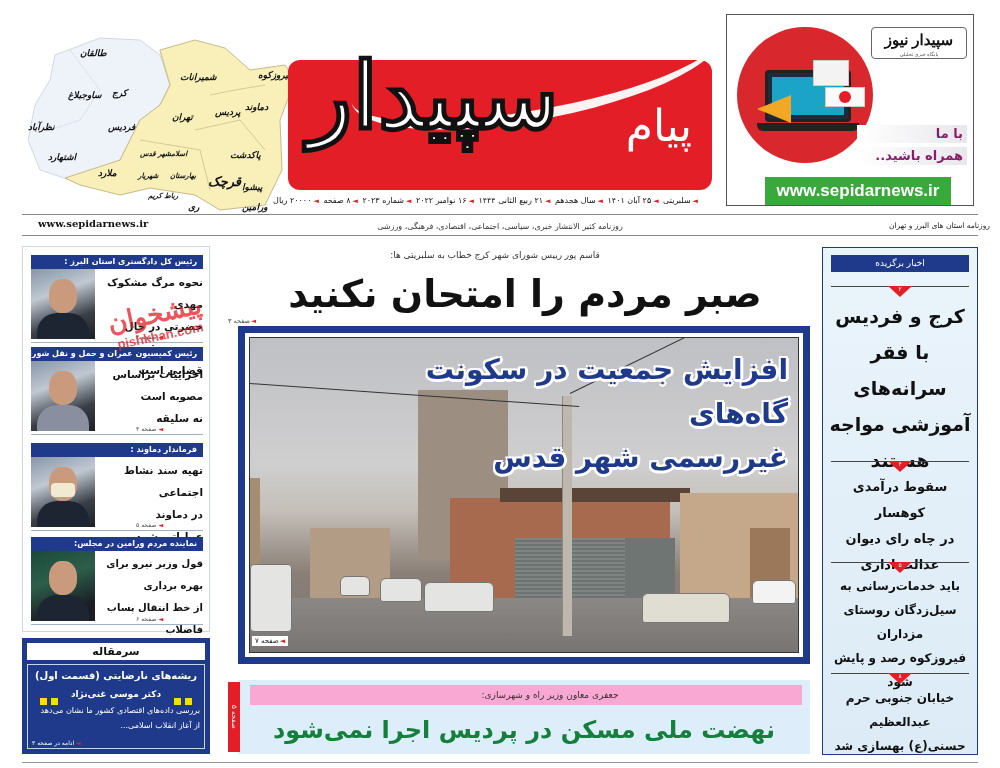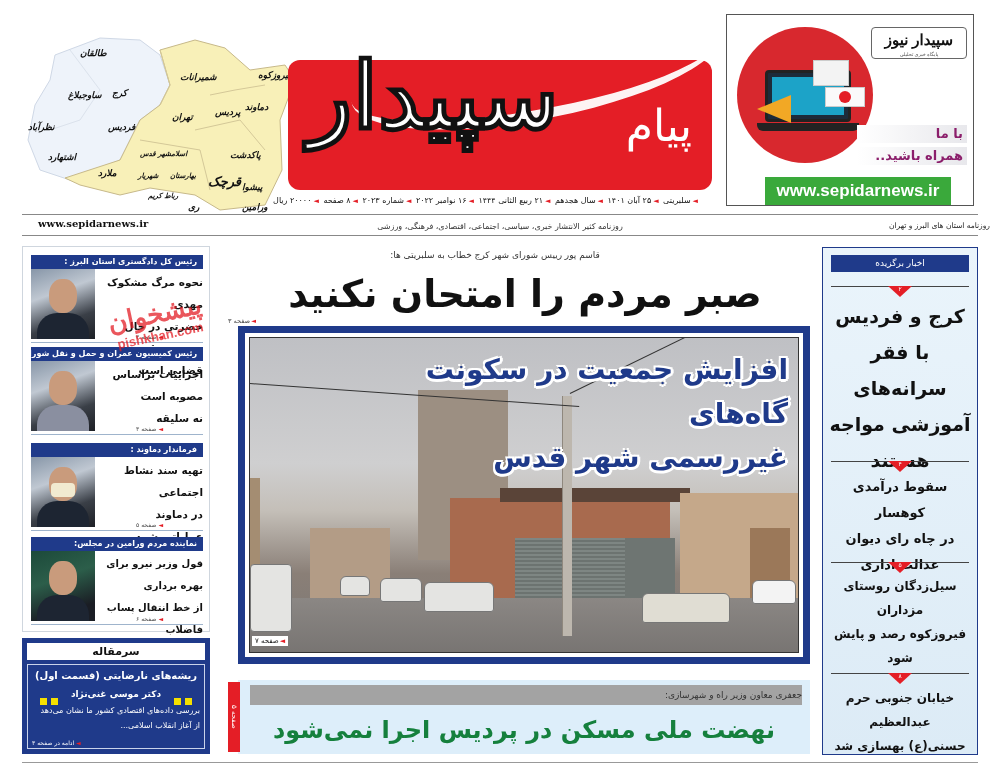--- a/index.html
+++ b/index.html
@@ -103,21 +103,21 @@
   .c5 { left: 392px; top: 255px; width: 88px; height: 30px; background: #e0ddd3; }
   .c6 { left: 502px; top: 242px; width: 44px; height: 24px; background: #f3f3f3; }
   .shutter { left: 265px; top: 200px; width: 110px; height: 70px; background: repeating-linear-gradient(to bottom, #7e8683 0px, #7e8683 2px, #6c7370 2px, #6c7370 4px); }
 
   #photo-headline { position: absolute; right: 10px; top: 10px; width: 380px; direction: rtl; text-align: right; font-size: 28px; font-weight: bold; color: #1f3a8a; line-height: 44px; text-shadow: 2px 2px 0 #fff, -2px -2px 0 #fff, 2px -2px 0 #fff, -2px 2px 0 #fff, 0 3px 0 #fff, 3px 0 0 #fff; letter-spacing: -1px; }
   #photo-page { position: absolute; left: 2px; bottom: 6px; background: #fff; font-size: 7px; color: #111; padding: 1px 3px; direction: rtl; margin-top: 45px; }
   #photo-page::before { content: "◄"; color: #e41e26; margin-left: 1px; }
 
   #sub-story { left: 238px; top: 680px; width: 572px; height: 74px; background: #ddeefa; }
   #sub-page-tab { left: 228px; top: 682px; width: 12px; height: 70px; background: #e41e26; color: #fff; font-size: 7px; writing-mode: vertical-rl; text-align: center; line-height: 12px; direction: rtl; }
-  #sub-kicker { position: absolute; left: 12px; top: 5px; width: 552px; height: 20px; background: #a3a3a3; direction: rtl; font-size: 9px; line-height: 20px; color: #333; padding-left: 48px; }
+  #sub-kicker { position: absolute; left: 12px; top: 5px; width: 552px; height: 20px; background: #f9a8d4; text-align: center; direction: rtl; font-size: 9px; line-height: 20px; color: #333; padding-left: 48px; }
   #sub-headline { position: absolute; left: 0; top: 30px; width: 100%; text-align: center; direction: rtl; font-size: 24px; font-weight: bold; color: #15803d; line-height: 40px; letter-spacing: -1px; }
 
   
   #rightcol { left: 822px; top: 247px; width: 156px; height: 508px; border: 1px solid #1f3a8a; background: linear-gradient(to bottom, #eaf4fb 0%, #dcebf6 100%); }
   #rc-title { position: absolute; left: 8px; top: 7px; width: 138px; height: 17px; background: #1f3a8a; color: #fff; font-size: 9px; text-align: center; direction: rtl; line-height: 17px; }
   .rc-sep { position: absolute; left: 8px; width: 138px; height: 1px; background: #444; }
   .rc-badge { position: absolute; left: 65px; width: 0; height: 0; border-left: 12px solid transparent; border-right: 12px solid transparent; border-top: 11px solid #e41e26; }
   .rc-badge span { position: absolute; left: -4px; top: -12px; width: 8px; font-size: 6px; color: #fff; text-align: center; }
   .rc-item { position: absolute; left: 4px; width: 146px; direction: rtl; text-align: center; font-weight: bold; color: #111; }
   .rc-big { font-size: 19px; line-height: 36px; letter-spacing: -0.5px; }
@@ -351,20 +351,21 @@
     <div>سقوط درآمدی کوهسار</div>
     <div>در چاه رای دیوان</div>
     <div>عدالت اداری</div>
   </div>
 
   <div class="rc-sep" style="top:314px"></div>
   <div class="rc-badge" style="top:314px">
       <span>۵</span>
     </div>
   <div class="rc-item rc-small2" style="top:326px">
+    <div>باید خدمات‌رسانی به</div>
     <div>سیل‌زدگان روستای مزداران</div>
     <div>فیروزکوه رصد و پایش شود</div>
   </div>
 
   <div class="rc-sep" style="top:425px"></div>
   <div class="rc-badge" style="top:425px">
       <span>۸</span>
     </div>
   <div class="rc-item rc-small2" style="top:438px">
     <div>خیابان جنوبی حرم عبدالعظیم</div>

